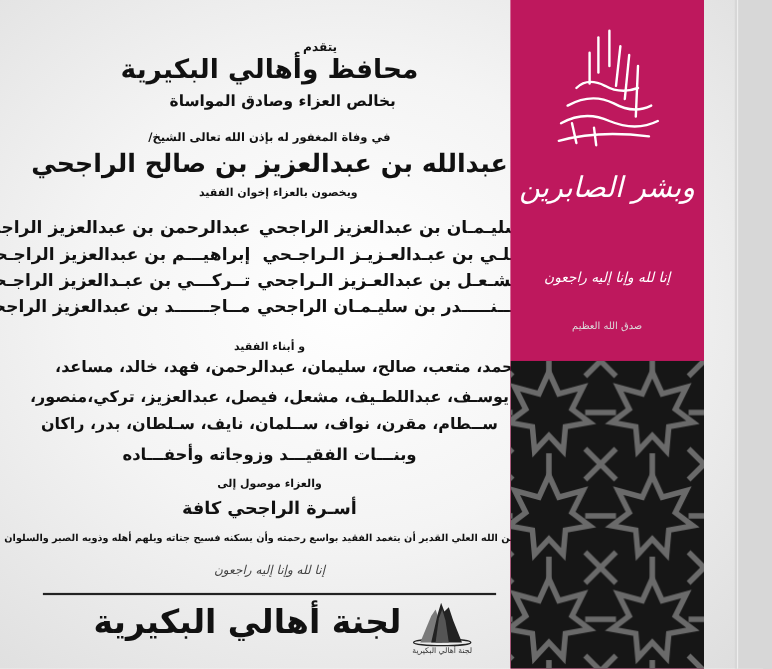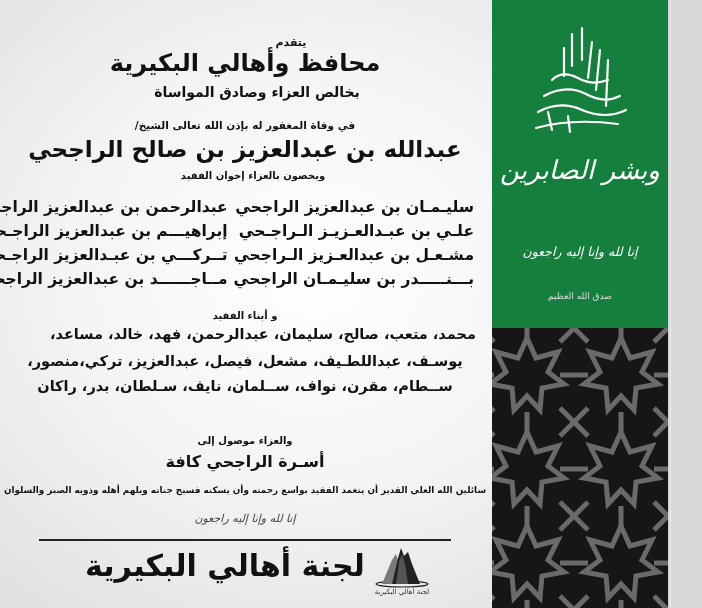--- a/index.html
+++ b/index.html
@@ -41,22 +41,22 @@
   .prayer { top: 485px; font-size: 8.8px; font-weight: bold; letter-spacing: -0.2px; }
   .verse-small { top: 512px; font-size: 11px; font-family: "DejaVu Serif", serif; color: #444; font-style: italic; }
 
   .divider { position: absolute; top: 539px; left: 39px; width: 412px; height: 1.5px; background: #222; }
 
   .committee { position: absolute; top: 548px; left: 80px; width: 290px; text-align: center; font-size: 30px; font-weight: bold; white-space: nowrap; letter-spacing: -1px; }
   .logo { position: absolute; left: 368px; top: 540px; width: 68px; height: 64px; }
   .logo-caption { position: absolute; left: 0; top: 48px; width: 68px; text-align: center; font-size: 7px; font-family: "DejaVu Serif", serif; color: #333; }
 
   .panel {
-    position: absolute; left: 492px; top: 0; width: 176px; height: 608px;
-    background: #15803d; overflow: hidden;
+    position: absolute; left: 464px; top: 0; width: 176px; height: 608px;
+    background: #be185d; overflow: hidden;
   }
   .panel-text { position: absolute; left: 0; width: 176px; text-align: center; color: #fff; direction: rtl; white-space: nowrap; font-family: "DejaVu Serif", serif; }
   .basmala-wrap { position: absolute; left: 30px; top: 20px; width: 120px; height: 125px; }
   .basmala-tri { position: absolute; left: 0; top: 0; }
   .wabashir { top: 155px; font-size: 26px; font-style: italic; }
   .verse1 { top: 217px; font-size: 12.5px; font-style: italic; }
   .verse2 { top: 244px; font-size: 12.5px; font-style: italic; }
   .sadaq { top: 291px; font-size: 9px; color: #ddd; }
   .pattern { position: absolute; left: 0; top: 328px; width: 176px; height: 280px; }
   .right-margin { position: absolute; left: 668px; top: 0; width: 34px; height: 608px; background: #d7d7d7; }
@@ -82,20 +82,21 @@
     <div>تــركـــي بن عبـدالعزيز الراجـحـي</div>
     <div>بـــنـــــدر بن سليـمـان الراجحي</div>
     <div>مــاجــــــد بن عبدالعزيز الراجحي</div>
   </div>
 
   <div class="line sons-intro">و أبناء الفقيد</div>
   <div class="line sons sons1">محمد، متعب، صالح، سليمان، عبدالرحمن، فهد، خالد، مساعد،</div>
   <div class="line sons sons3">ســطام، مقرن، نواف، ســلمان، نايف، سـلطان، بدر، راكان</div>
   <div class="line sons sons2">يوسـف، عبداللطـيف، مشعل، فيصل، عبدالعزيز، تركي،منصور،</div>
 
+  <div class="line daughters">وبنـــات الفقيـــد وزوجاته وأحفـــاده</div>
   <div class="line extended">والعزاء موصول إلى</div>
   <div class="line family">أسـرة الراجحي كافة</div>
   <div class="line prayer">سائلين الله العلي القدير أن يتغمد الفقيد بواسع رحمته وأن يسكنه فسيح جناته ويلهم أهله وذويه الصبر والسلوان</div>
   <div class="line verse-small">إنا لله وإنا إليه راجعون</div>
 
   <div class="divider"></div>
 
   <div class="committee">لجنة أهالي البكيرية</div>
 
   <div class="logo">

